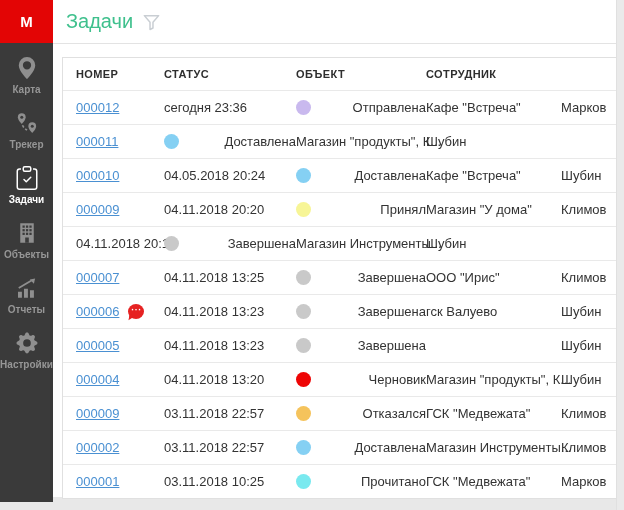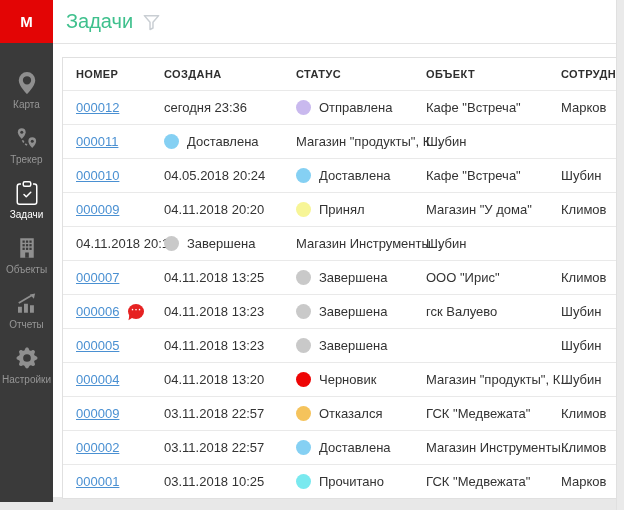--- a/index.html
+++ b/index.html
@@ -3,21 +3,21 @@
 <meta charset="utf-8">
 <style>
   html,body{margin:0;padding:0;}
   body{font-family:"Liberation Sans","DejaVu Sans",sans-serif;}
   .stage{position:relative;width:624px;height:510px;overflow:hidden;background:#e8e8e8;}
 
   
   .sidebar{position:absolute;left:0;top:0;width:53px;height:502px;background:#3a3a3a;z-index:3;}
   .logo{width:53px;height:43px;background:#e30505;color:#fff;display:flex;align-items:center;justify-content:center;
         font-weight:bold;font-size:15px;cursor:pointer;}
-  .nav{padding-top:19px;display:flex;flex-direction:column;}
+  .nav{padding-top:4px;display:flex;flex-direction:column;font-weight:bold;}
   .nav-item{height:55px;display:flex;flex-direction:column;align-items:center;justify-content:center;color:#8f8f8f;cursor:pointer;}
   .nav-item .nlabel{font-size:10px;margin-top:3px;color:#969696;}
   .nav-item.active{color:#ffffff;}
   .nav-item.active .nlabel{color:#ffffff;}
   .nicon{width:26px;height:26px;display:flex;align-items:center;justify-content:center;}
   .nicon svg{display:block;}
 
   
   .main-bg{position:absolute;left:53px;top:0;width:564px;height:497px;background:#ffffff;}
   .header{position:absolute;left:53px;top:0;width:564px;height:44px;background:#fff;border-bottom:1px solid #e3e3e3;
@@ -28,21 +28,21 @@
   
   .card{position:absolute;left:62px;top:57px;width:700px;background:#fff;border:1px solid #e0e0e0;z-index:1;}
   .trow,.thead{display:grid;grid-template-columns:88px 132px 130px 135px 200px;align-items:center;
                padding-left:13px;box-sizing:border-box;}
   .thead{height:32px;font-size:11px;font-weight:bold;color:#2e2e2e;letter-spacing:.4px;}
   .trow{height:34px;border-top:1px solid #e9e9e9;font-size:13px;color:#333;}
   .cell{white-space:nowrap;overflow:visible;}
   .c-num{display:flex;align-items:flex-end;}
   .num-link{color:#4a90d2;text-decoration:underline;cursor:pointer;}
   .dot{display:inline-block;width:15px;height:15px;border-radius:50%;margin-right:8px;vertical-align:-3px;}
-  .c-status{display:flex;align-items:center;}
+  .c-status{display:flex;align-items:center;justify-content:space-between;}
   .comment-badge{position:relative;width:16px;height:15px;background:#e62222;border-radius:50%;
                  display:inline-flex;align-items:center;justify-content:center;margin-left:9px;cursor:pointer;}
   .comment-badge::after{content:"";position:absolute;left:1px;bottom:-2px;width:0;height:0;
                  border:3px solid transparent;border-top-color:#e62222;border-left-color:#e62222;transform:rotate(12deg);}
   .dots{color:#fff;font-size:9px;font-weight:bold;letter-spacing:.5px;line-height:1;margin-top:-3px;}
 
   
   .right-strip{position:absolute;right:0;top:0;width:7px;height:510px;background:#eaeaea;border-left:1px solid #e0e0e0;z-index:5;}
 </style>
 </head>
@@ -140,21 +140,20 @@
     <span class="filter-btn">
       <svg width="19" height="19" viewBox="0 0 18 18" fill="none" stroke="#c9ced3" stroke-width="1.4" stroke-linejoin="round">
         <path d="M2.2 2.5 h13.6 l-5.4 6.3 v5.4 l-2.8 1.4 v-6.8 z"></path>
       </svg>
     </span>
   </div>
 
   <div class="card">
     <div class="thead">
       <div class="cell">НОМЕР</div>
-      <div class="cell">СОЗДАНА</div>
       <div class="cell">СТАТУС</div>
       <div class="cell">ОБЪЕКТ</div>
       <div class="cell">СОТРУДНИК</div>
     </div>
     <div>
         <div class="trow">
     <div class="cell c-num">
       <a class="num-link">000012</a>
 
     </div>

